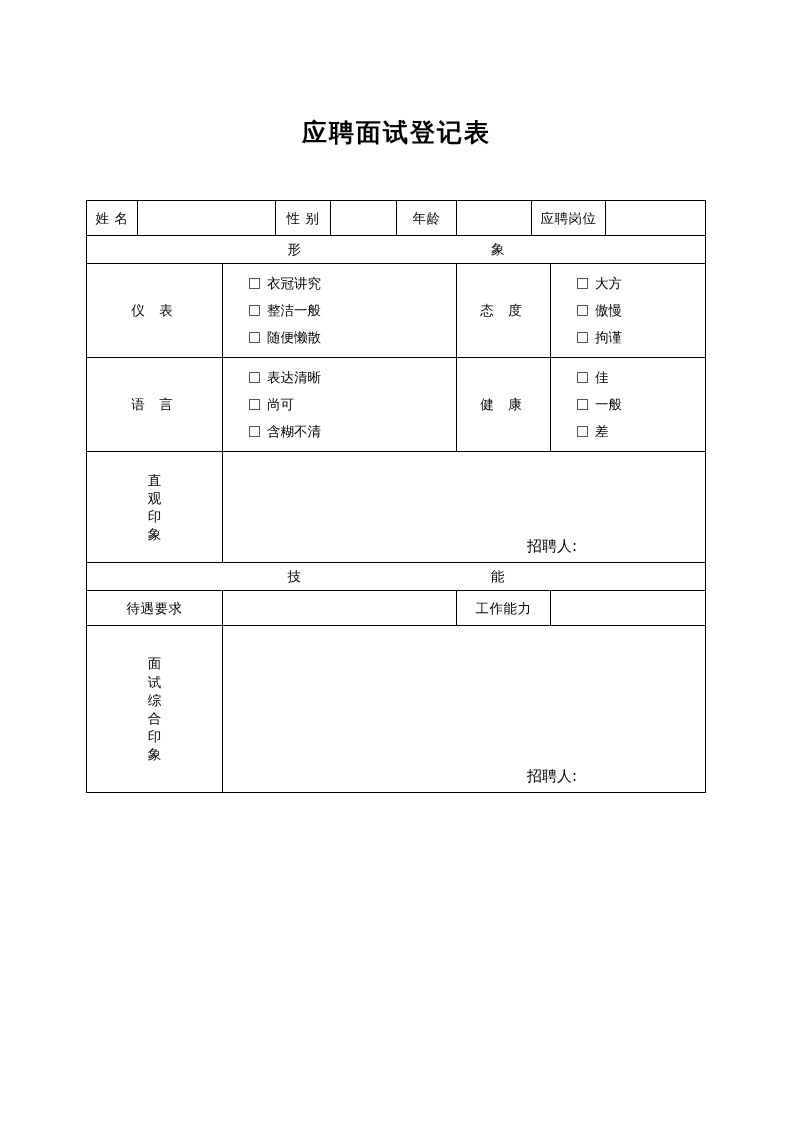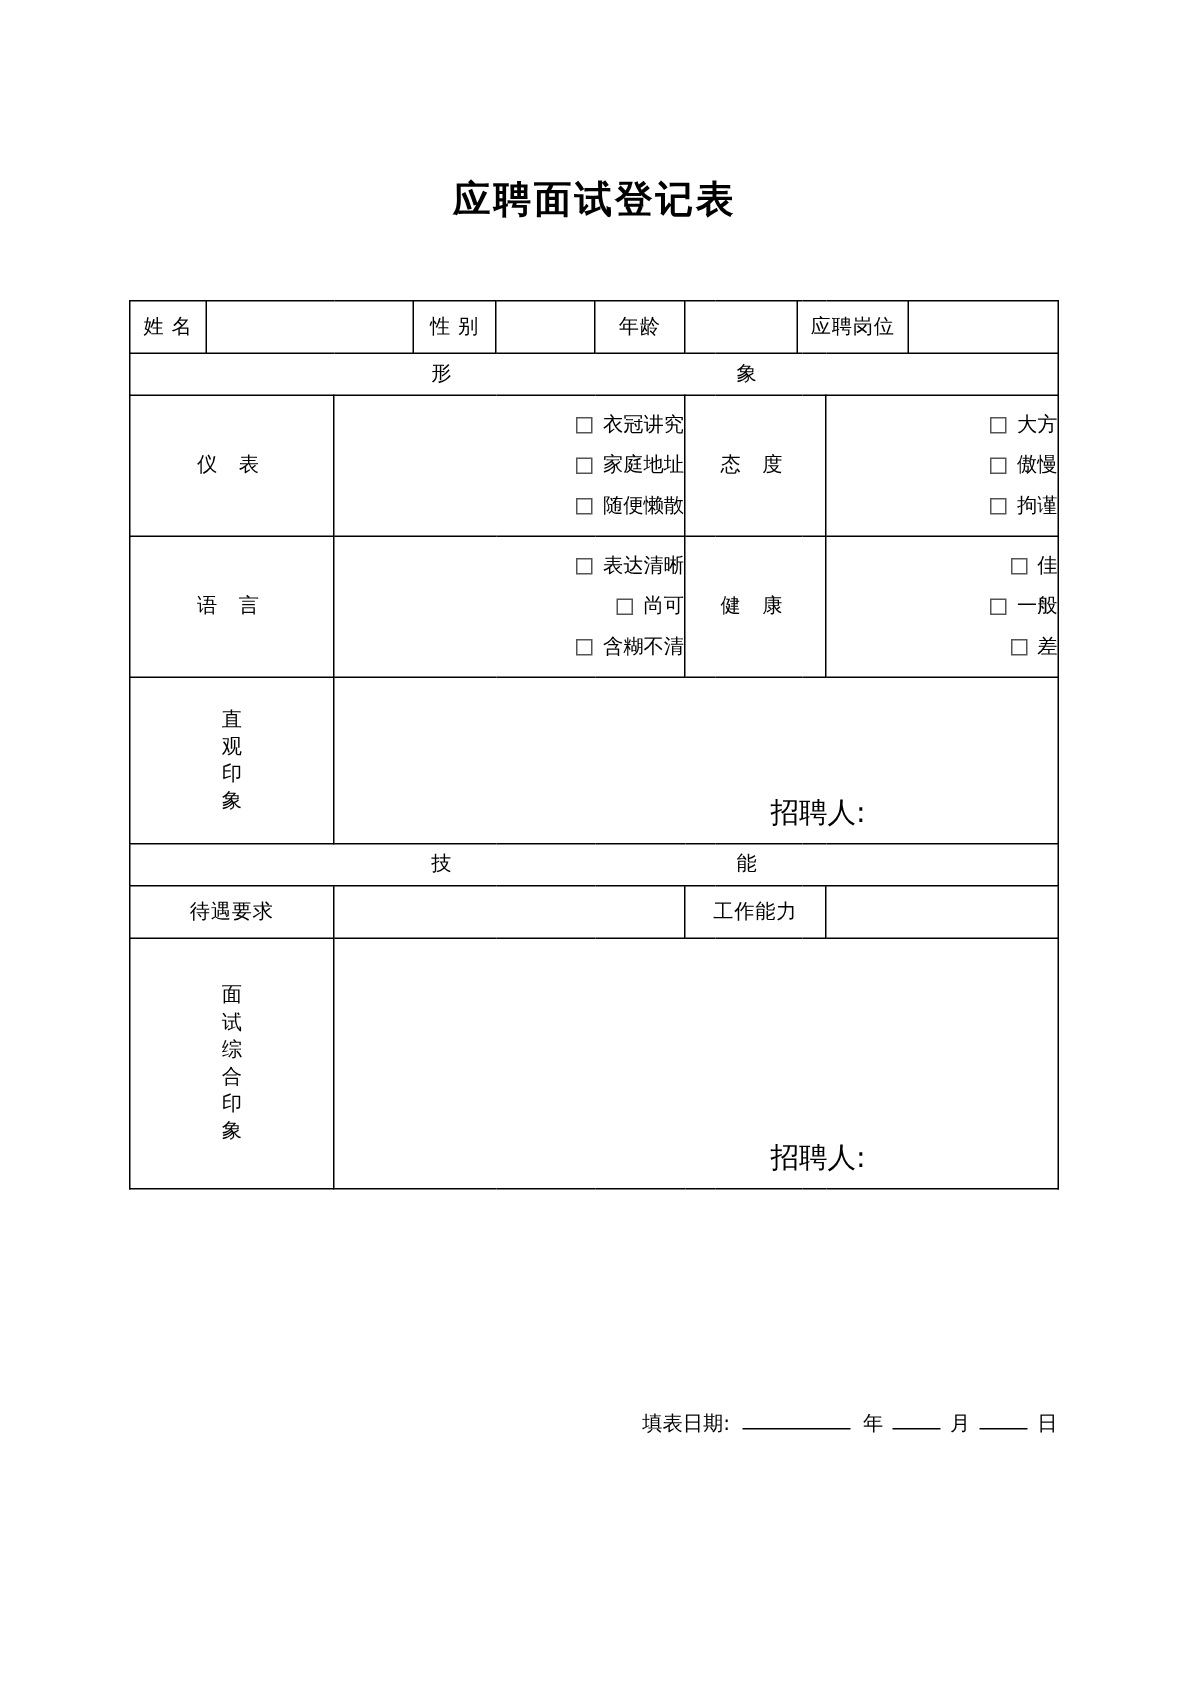--- a/index.html
+++ b/index.html
@@ -71,21 +71,20 @@
   .sh-a { margin-right: 190px; }
   .checklist {
     text-align: left;
     padding: 6px 0 6px 26px !important;
   }
   .checklist .citem {
     display: flex;
     align-items: center;
     height: 27px;
     white-space: nowrap;
-    justify-content: flex-end;
   }
   .cbox {
     display: inline-block;
     width: 9px;
     height: 9px;
     border: 1px solid #555;
     margin-right: 7px;
     flex: none;
   }
   .vert {
@@ -97,21 +96,21 @@
   }
   .impression-cell {
     position: relative;
     text-align: left;
     vertical-align: bottom;
   }
   .recruiter {
     position: absolute;
     right: 128px;
     bottom: 6px;
-    font-size: 19px;
+    font-size: 15px;
     white-space: nowrap;
   }
   .footer {
     position: absolute;
     left: 0;
     top: 940px;
     width: 705px;
     text-align: right;
     font-size: 13.5px;
   }
@@ -176,21 +175,21 @@
 
     <tr>
       <td colspan="2" class="lbl-sp">仪 表</td>
       <td colspan="5" class="checklist">
         <div class="citem">
           <span class="cbox"></span>
           <span>衣冠讲究</span>
         </div>
         <div class="citem">
           <span class="cbox"></span>
-          <span>家庭地址</span>
+          <span>整洁一般</span>
         </div>
         <div class="citem">
           <span class="cbox"></span>
           <span>随便懒散</span>
         </div>
       </td>
       <td colspan="4" class="lbl-sp">态 度</td>
       <td colspan="2" class="checklist">
         <div class="citem">
           <span class="cbox"></span>
@@ -283,23 +282,14 @@
       <td colspan="11" class="impression-cell">
         <span></span>
         <span class="recruiter">招聘人:</span>
       </td>
     </tr>
 
 
   </tbody>
     </table>
 
-  <div class="footer">
-    <span>填表日期:</span>
-    <span class="u-long"></span>
-    <span>年</span>
-    <span class="u-short"></span>
-    <span>月</span>
-    <span class="u-short"></span>
-    <span>日</span>
-  </div>
 
 </div>
 
 </body></html>

